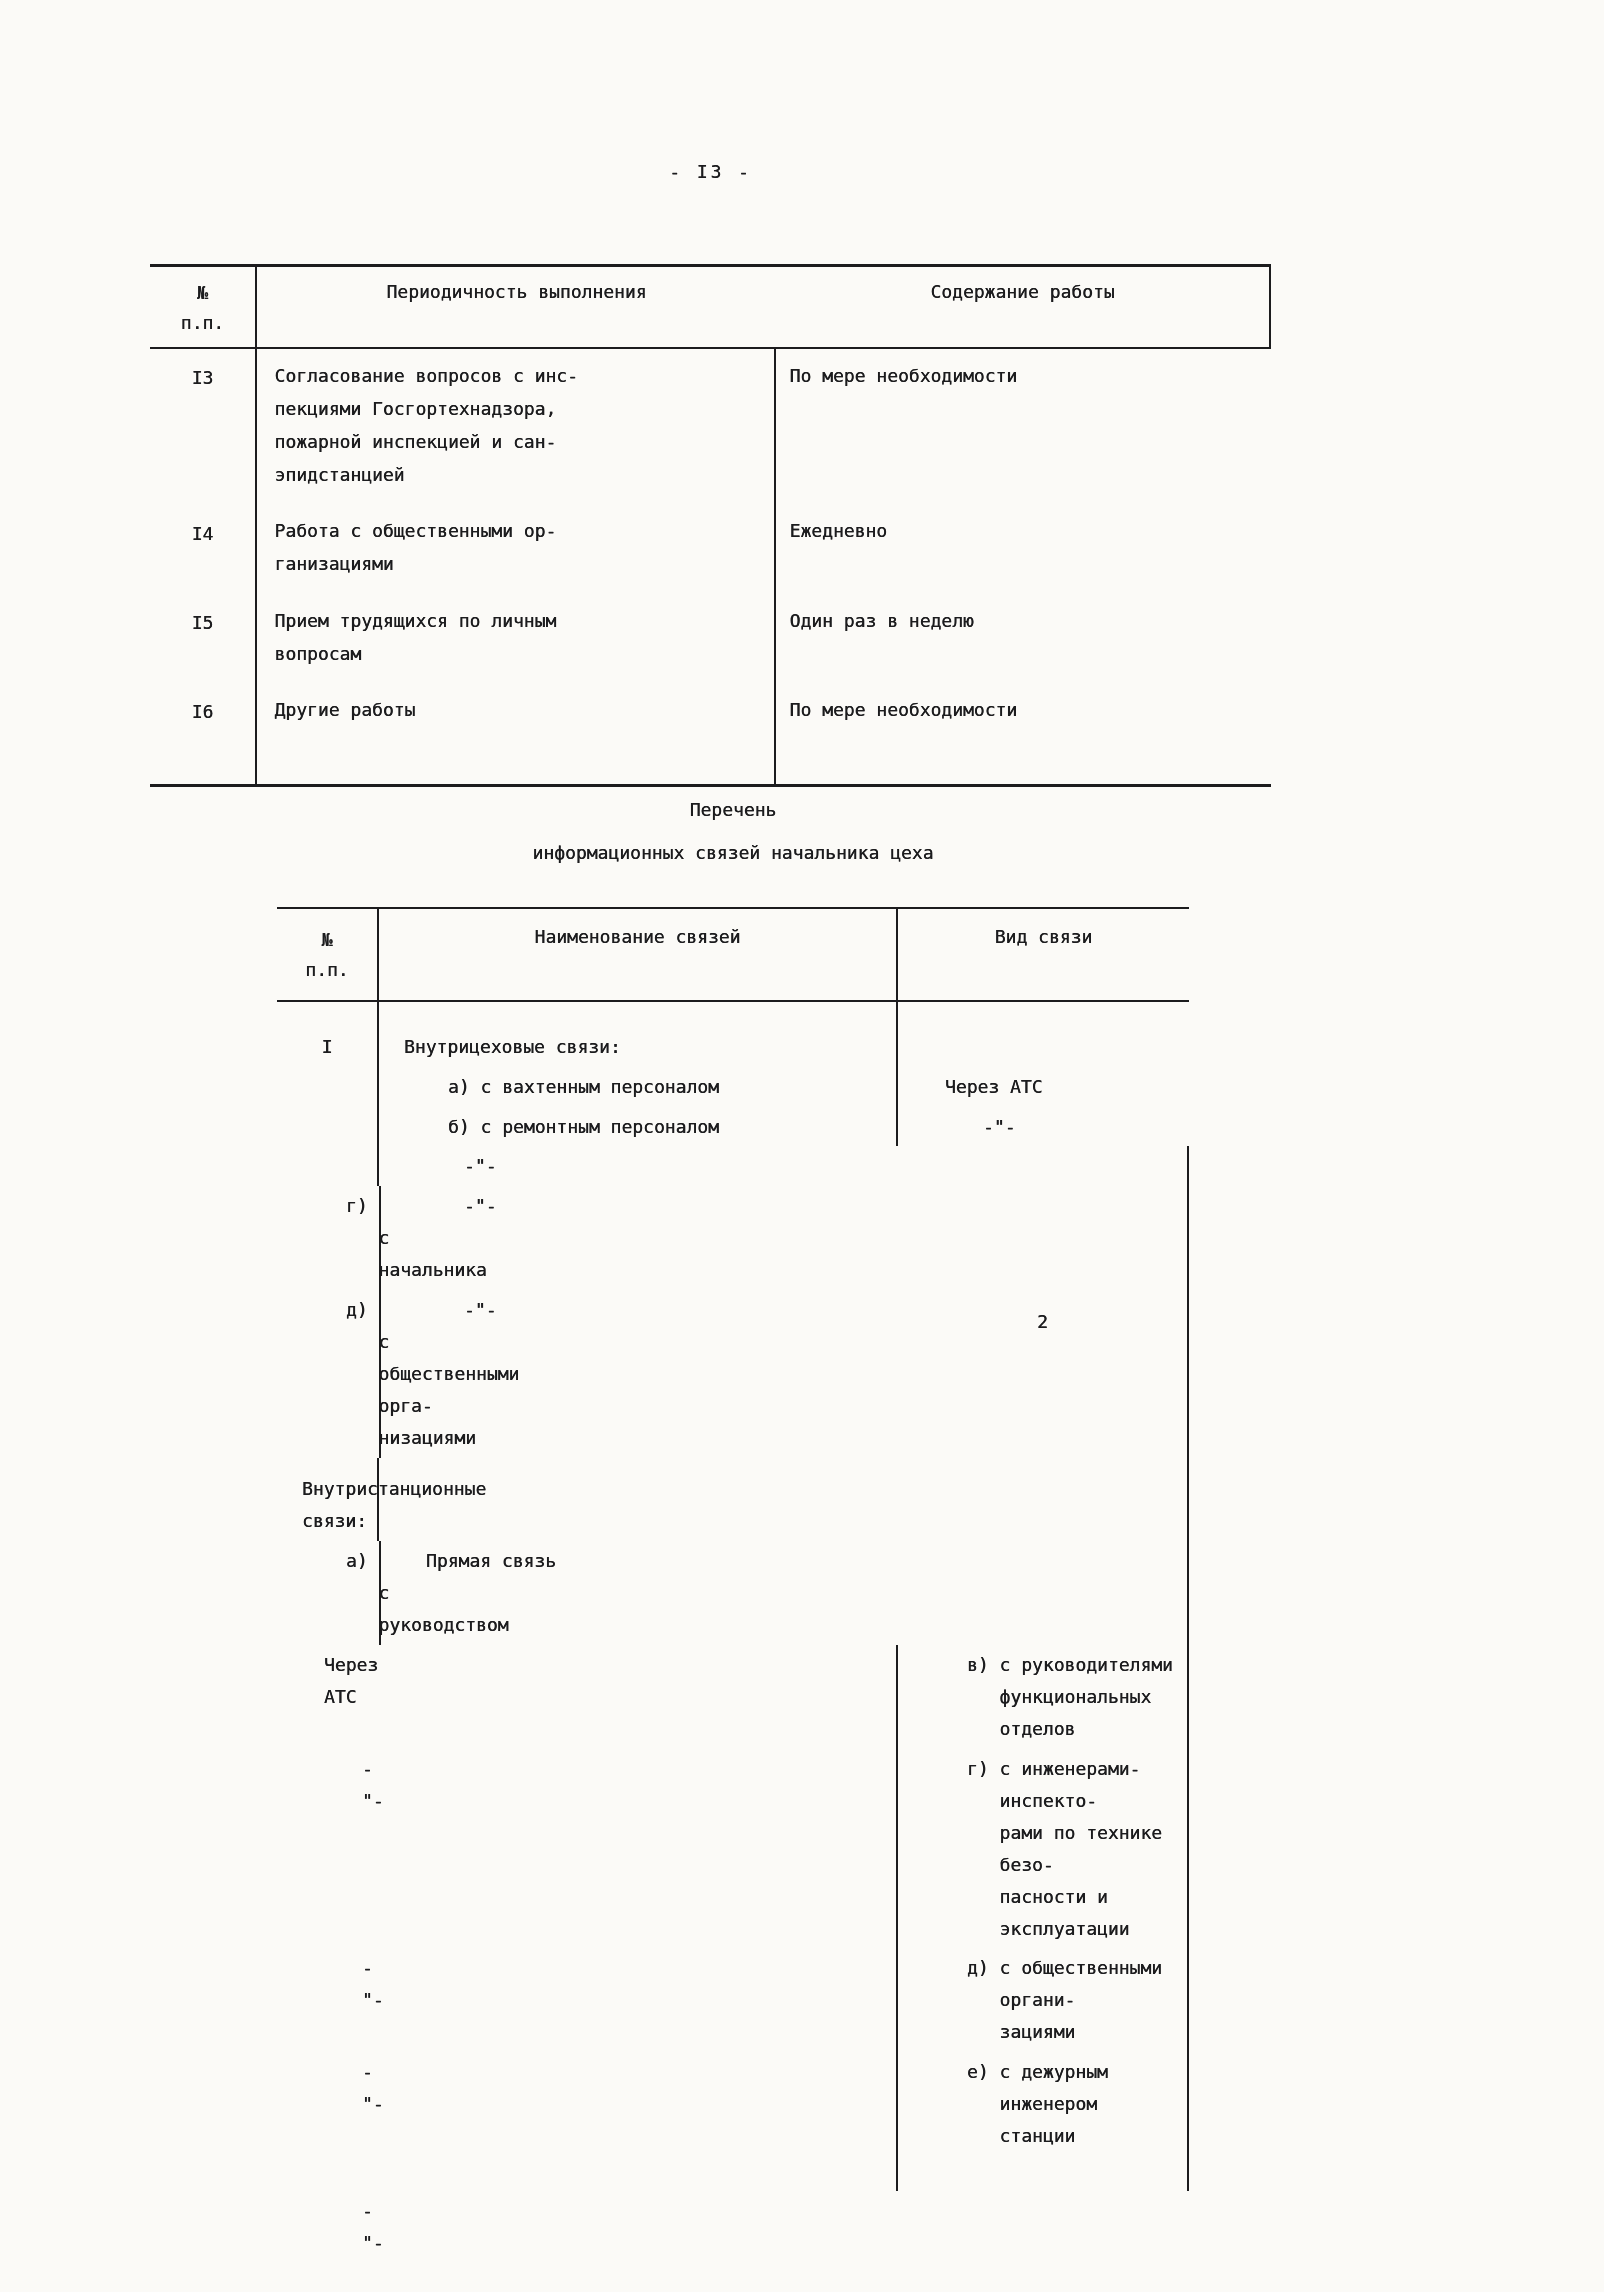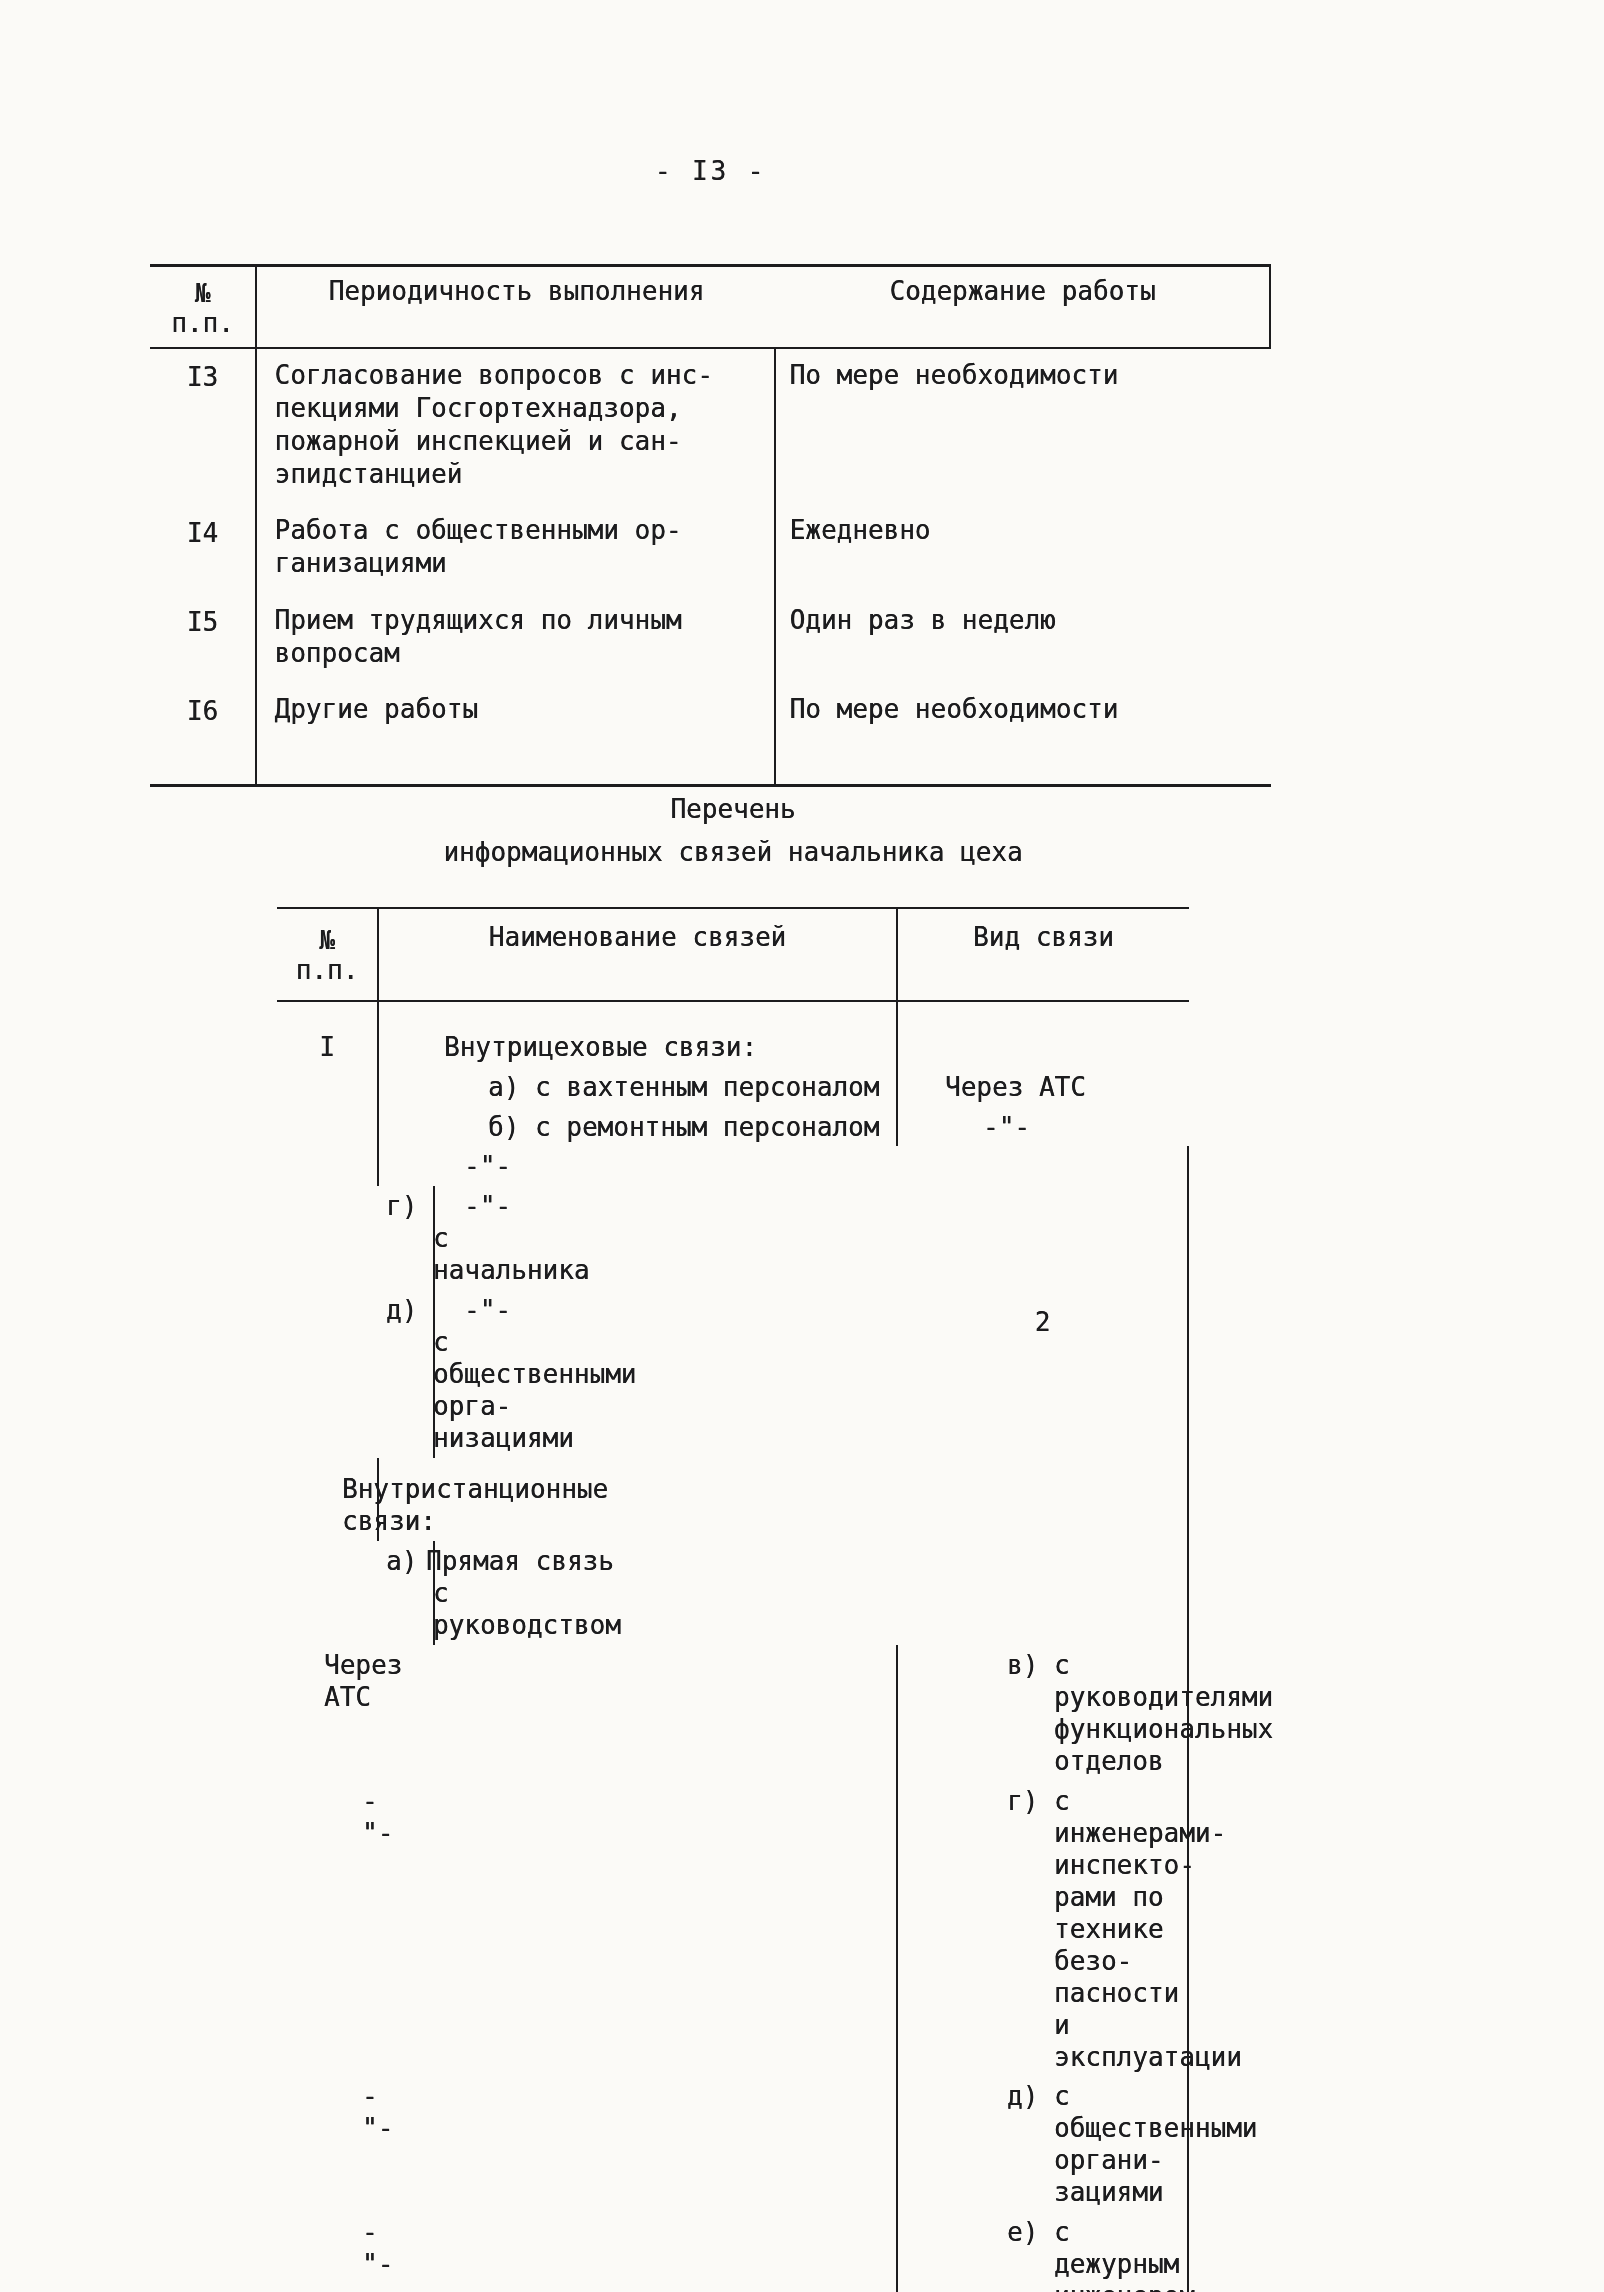--- a/index.html
+++ b/index.html
@@ -3,21 +3,21 @@
 <meta charset="utf-8">
 <style>
   html,body { margin:0; padding:0; background:#e8e8e6; }
   .page {
     position:relative;
     width:1604px; height:2293px;
     margin:0 auto;
     background:#fbfaf7;
     color:#1c1c1e;
     font-family:"DejaVu Sans Mono", monospace;
-    font-size:26px;
+    font-size:18px;
     line-height:33px;
     text-shadow:0.3px 0 0 currentColor;
     overflow:hidden;
   }
   .pagenum {
     position:absolute; top:155px; left:150px; width:1121px;
     text-align:center; letter-spacing:2.9px;
   }
   .cell { white-space:pre-line; }
 
@@ -47,21 +47,21 @@
     position:absolute; top:907px; left:277px; width:912px;
     display:grid; grid-template-columns:102px 519px 291px;
     border-top:2.9px solid currentColor;
     border-bottom:2.9px solid currentColor;
     line-height:32px;
   }
   .t2 .bR { border-right:2.9px solid currentColor; }
   .t2 .th { border-bottom:2.9px solid currentColor; text-align:center; padding:11.6px 0 15.5px; }
   .t2 .th.numh { line-height:30px; padding-top:15.5px; }
   .t2 .num  { text-align:center; padding-top:3.9px; }
-  .t2 .name { padding-top:3.9px; padding-bottom:3.9px;margin-left:40px; }
+  .t2 .name { padding-top:3.9px; padding-bottom:3.9px; }
   .t2 .kind { padding:3.9px 5.8px 3.9px 47px; }
   .t2 .kind.dit { padding-left:85px; }
   .t2 .name.lbl { padding-left:25px; }
   .t2 .name.itm { padding-left:calc(69px + 3ch); text-indent:-3ch; }
   .t2 .first { padding-top:29px; }
   .t2 .gap   { padding-top:15.5px; }
   .t2 .lastr { padding-bottom:39px; }
 </style>
 </head>
 <body>

